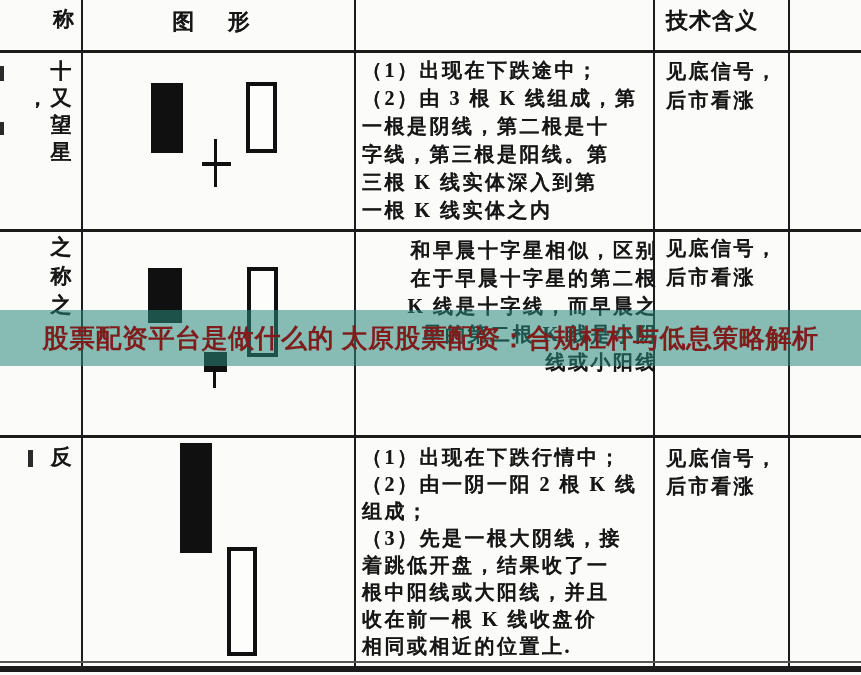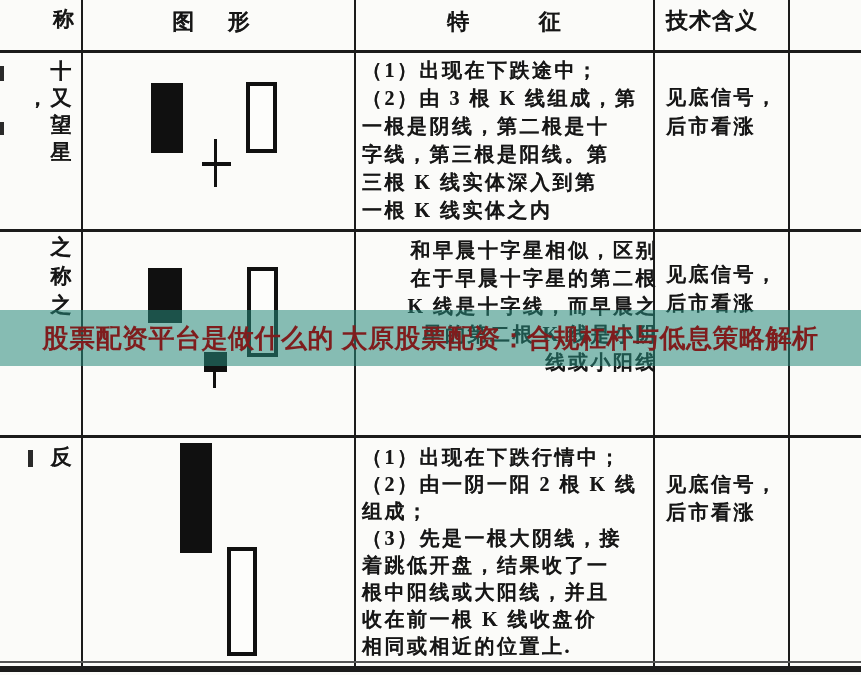--- a/index.html
+++ b/index.html
@@ -17,21 +17,21 @@
     position:absolute;font-size:20px;font-weight:700;
     letter-spacing:2.5px;white-space:pre-line;
     text-shadow:0 0 0.6px rgba(20,20,20,0.55);
   }
   .hdr{
     position:absolute;font-size:22px;font-weight:700;
     text-shadow:0 0 0.6px rgba(20,20,20,0.55);
   }
   .namecell{left:0;width:74px;text-align:right;font-size:21px;}
   .featcell{left:362px;width:296px;}
-  .meancell{left:666px;width:126px;margin-top:26px;}
+  .meancell{left:666px;width:126px;}
   
   .candle-solid{position:absolute;background:#101010;}
   .candle-hollow{position:absolute;background:#fdfdfb;border:4px solid #101010;box-sizing:border-box;}
   .wick{position:absolute;background:#101010;}
   
   .cutmark{position:absolute;background:#2a2a2a;}
   
   .banner{
     position:absolute;left:0;top:310px;width:861px;height:56px;
     background:rgba(38,136,122,0.55);
@@ -55,21 +55,20 @@
   <div class="vline" style="left:788px;"></div>
 
   <div class="hline" style="top:50px;height:3px;"></div>
   <div class="hline" style="top:229px;height:3px;"></div>
   <div class="hline" style="top:435px;height:3px;"></div>
   <div class="hline" style="top:661px;height:2px;background:#555;"></div>
   <div class="hline" style="top:666px;height:6px;"></div>
 
   <div class="hdr namecell" style="top:5px;">称</div>
   <div class="hdr" style="left:82px;top:7px;width:272px;text-align:center;letter-spacing:14px;">图 形</div>
-  <div class="hdr" style="left:355px;top:7px;width:298px;text-align:center;word-spacing:64px;">特 征</div>
   <div class="hdr" style="left:654px;top:6px;width:116px;text-align:center;letter-spacing:1px;">技术含义</div>
 
   <div class="txt namecell" style="top:58px;line-height:27px;">十
 ，又
 望
 星</div>
   <div class="cutmark" style="left:0;top:66px;width:4px;height:15px;"></div>
   <div class="cutmark" style="left:0;top:122px;width:4px;height:13px;"></div>
 
   <div>

